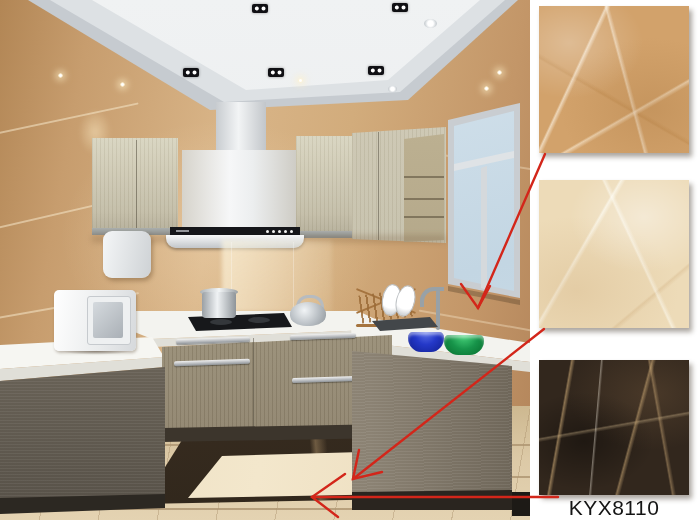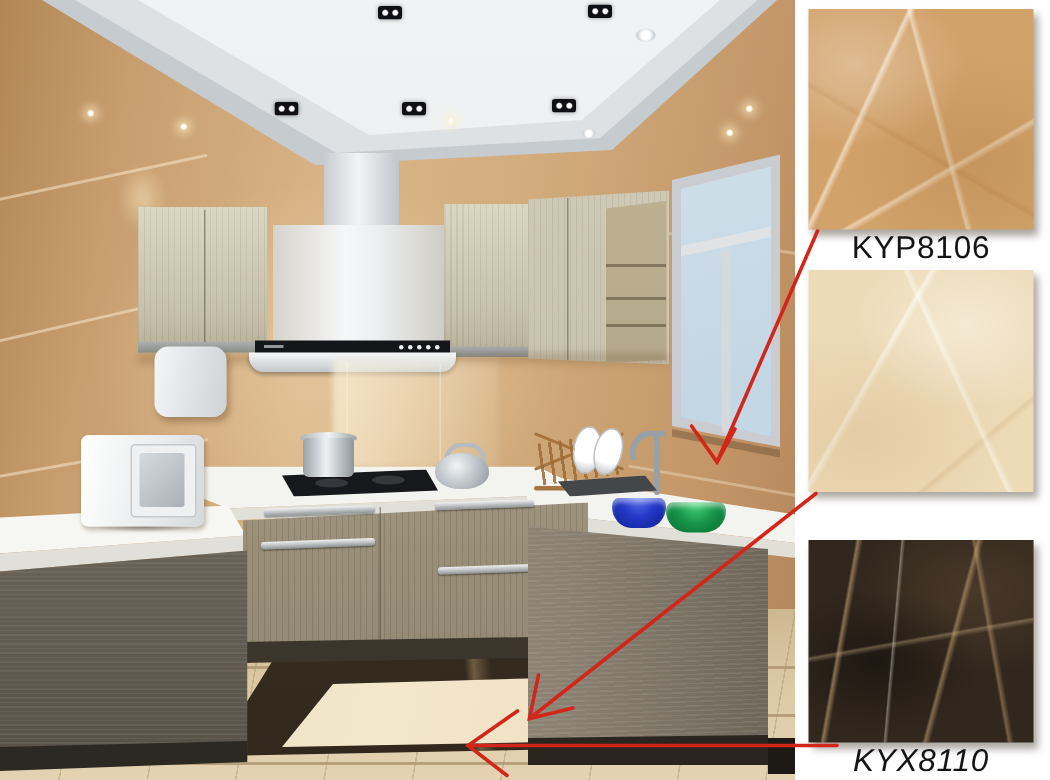--- a/index.html
+++ b/index.html
@@ -267,26 +267,25 @@
     <div class="abs faucet-part" style="left:436px;top:290px;width:4px;height:40px;border-radius:2px;"></div>
     <div class="abs faucet-part" style="left:420px;top:298px;width:3px;height:8px;"></div>
     <div class="cp sink"></div>
     <div class="abs bowl bowl-blue" style="left:408px;top:332px;width:36px;height:20px;"></div>
     <div class="abs bowl bowl-green" style="left:444px;top:335px;width:40px;height:20px;"></div>
   </div>
 
   <div>
     <figure class="swatch" style="top:6px;margin:0;">
       <div class="tile tile-1"></div>
-      <figcaption class="code">KYP8106</figcaption>
     </figure>
     <figure class="swatch" style="top:180px;margin:0;">
       <div class="tile tile-2"></div>
     </figure>
-    <figure class="swatch" style="top:360px;margin:0;font-style:italic;">
+    <figure class="swatch" style="top:360px;margin:0;">
       <div class="tile tile-3"></div>
       <figcaption class="code">KYX8110</figcaption>
     </figure>
   </div>
 
   <svg class="arrows" viewBox="0 0 700 520">
     <g stroke="#d3261a" stroke-width="2.4" fill="none" stroke-linecap="round">
       <g>
         <line x1="545" y1="154" x2="478" y2="308"></line>
         <polyline points="461,284 478,308 490,286"></polyline>

